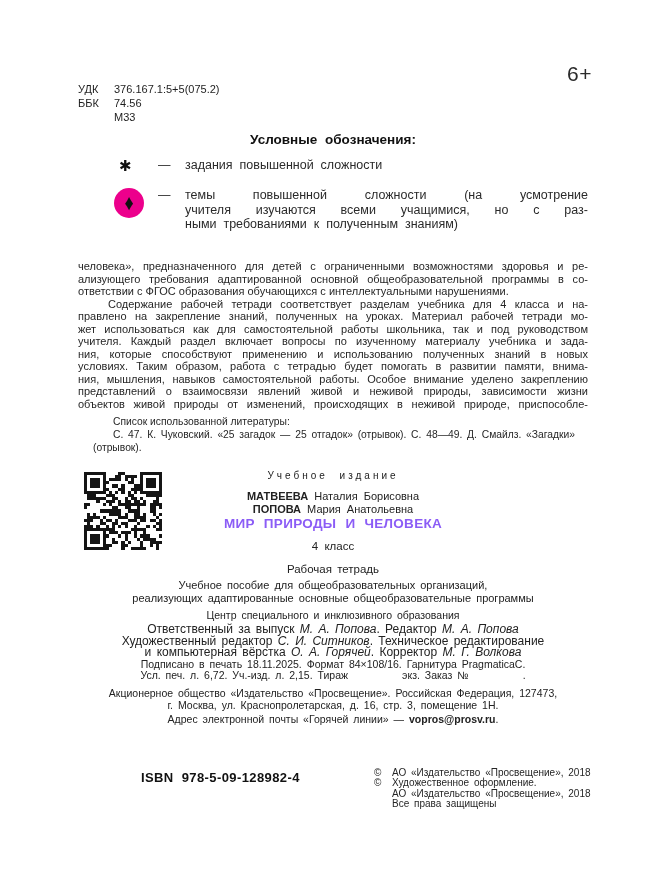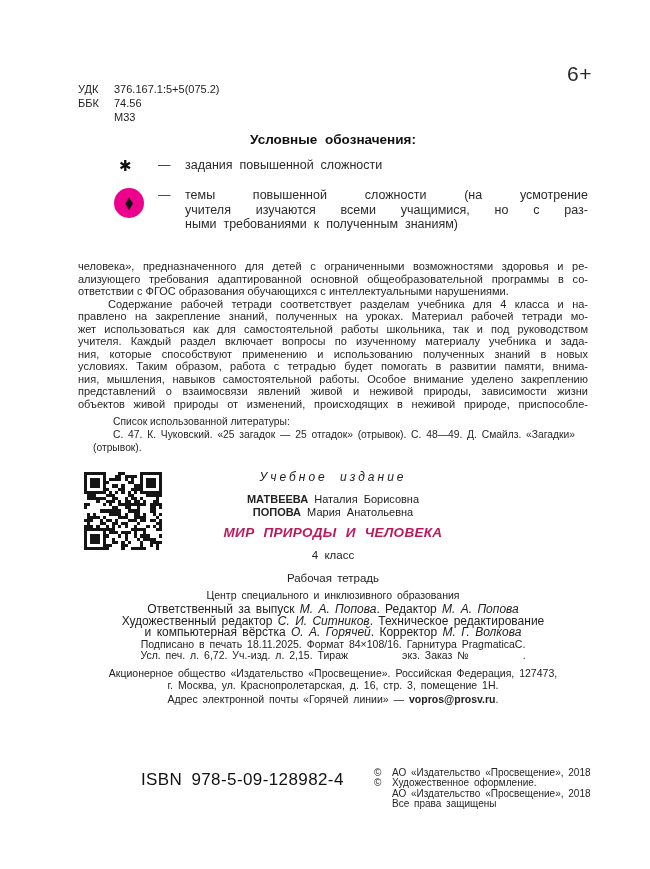--- a/index.html
+++ b/index.html
@@ -36,41 +36,41 @@
   .annotation{margin-top:28px;font-size:11px;line-height:12.5px;color:#262626;}
   .a-line{min-height:12.5px;}
   .ind{padding-left:30px;}
 
   
   .biblio{margin-top:5px;margin-left:15px;width:482px;font-size:10.3px;line-height:13px;color:#262626;}
   .b-ind{padding-left:20px;}
 
   
   .imprint{margin-top:16px;text-align:center;color:#222;}
-  .ed-type{font-size:12px;letter-spacing:3px;word-spacing:6px;font-style:italic;}
+  .ed-type{font-size:10px;letter-spacing:3px;word-spacing:6px;}
   .author-line{font-size:11px;line-height:13px;word-spacing:3px;}
   .authors{margin-top:9px;}
-  .imp-title{margin-top:6px;font-size:13.5px;font-weight:bold;word-spacing:5px;letter-spacing:0.3px;color:#be185d;font-style:italic;}
+  .imp-title{font-size:13.5px;font-weight:bold;word-spacing:5px;letter-spacing:0.3px;color:#8b5cf6;}
   .grade{margin-top:9px;font-size:11.5px;word-spacing:3px;}
   .subtitle{margin-top:11px;font-size:11.5px;word-spacing:2px;}
   .descr{margin-top:4px;font-size:11px;line-height:12.5px;word-spacing:2px;}
   .centerline{margin-top:5px;font-size:10.5px;word-spacing:2px;}
   .staff{margin-top:3px;font-size:12px;line-height:11.5px;word-spacing:2px;}
   .print{font-size:10.5px;line-height:11.5px;word-spacing:2px;}
   .publisher{margin-top:5px;font-size:10.5px;line-height:12.5px;word-spacing:2px;text-align:center;}
   .email{margin-top:1px;font-size:10.5px;word-spacing:2px;}
   .it{font-style:italic;}
   .bd{font-weight:bold;}
 
   
   .qr{position:absolute;left:84px;top:469px;width:78px;height:84px;}
   .qr svg{width:100%;height:100%;shape-rendering:crispEdges;fill:#151515;}
 
   
-  .isbn{position:absolute;left:95px;top:770px;font-size:17px;font-weight:normal;
+  .isbn{position:absolute;left:95px;top:770px;font-size:13px;font-weight:bold;
         word-spacing:4px;letter-spacing:0.4px;color:#111;padding-left:46px;}
   .copyright{position:absolute;left:374px;top:768px;font-size:10px;line-height:10.3px;
              word-spacing:2px;color:#262626;}
   .c-row{display:flex;}
   .c-sym{width:18px;flex:none;}
 </style>
 </head>
 <body>
 
 <div class="page">
@@ -471,20 +471,24 @@
 
     <div class="imprint">
       <div class="ed-type">Учебное издание</div>
       <div class="authors">
         <div class="author-line"><span class="bd">МАТВЕЕВА</span><span> Наталия Борисовна</span></div>
         <div class="author-line"><span class="bd">ПОПОВА</span><span> Мария Анатольевна</span></div>
       </div>
       <div class="imp-title">МИР ПРИРОДЫ И ЧЕЛОВЕКА</div>
       <div class="grade">4 класс</div>
       <div class="subtitle">Рабочая тетрадь</div>
+      <div class="descr">
+        <div>Учебное пособие для общеобразовательных организаций,</div>
+        <div>реализующих адаптированные основные общеобразовательные программы</div>
+      </div>
       <div class="centerline">Центр специального и инклюзивного образования</div>
       <div class="staff">
         <div><span>Ответственный за выпуск </span><span class="it">М. А. Попова</span><span>. Редактор </span><span class="it">М. А. Попова</span></div>
         <div><span>Художественный редактор </span><span class="it">С. И. Ситников</span><span>. Техническое редактирование</span></div>
         <div><span>и компьютерная вёрстка </span><span class="it">О. А. Горячей</span><span>. Корректор </span><span class="it">М. Г. Волкова</span></div>
       </div>
       <div class="print">
         <div>Подписано в печать 18.11.2025. Формат 84×108/16. Гарнитура PragmaticaC.</div>
         <div>Усл. печ. л. 6,72. Уч.-изд. л. 2,15. Тираж&nbsp;&nbsp;&nbsp;&nbsp;&nbsp;&nbsp;&nbsp;&nbsp;&nbsp;&nbsp; экз. Заказ №&nbsp;&nbsp;&nbsp;&nbsp;&nbsp;&nbsp;&nbsp;&nbsp;&nbsp;&nbsp; .</div>
       </div>

